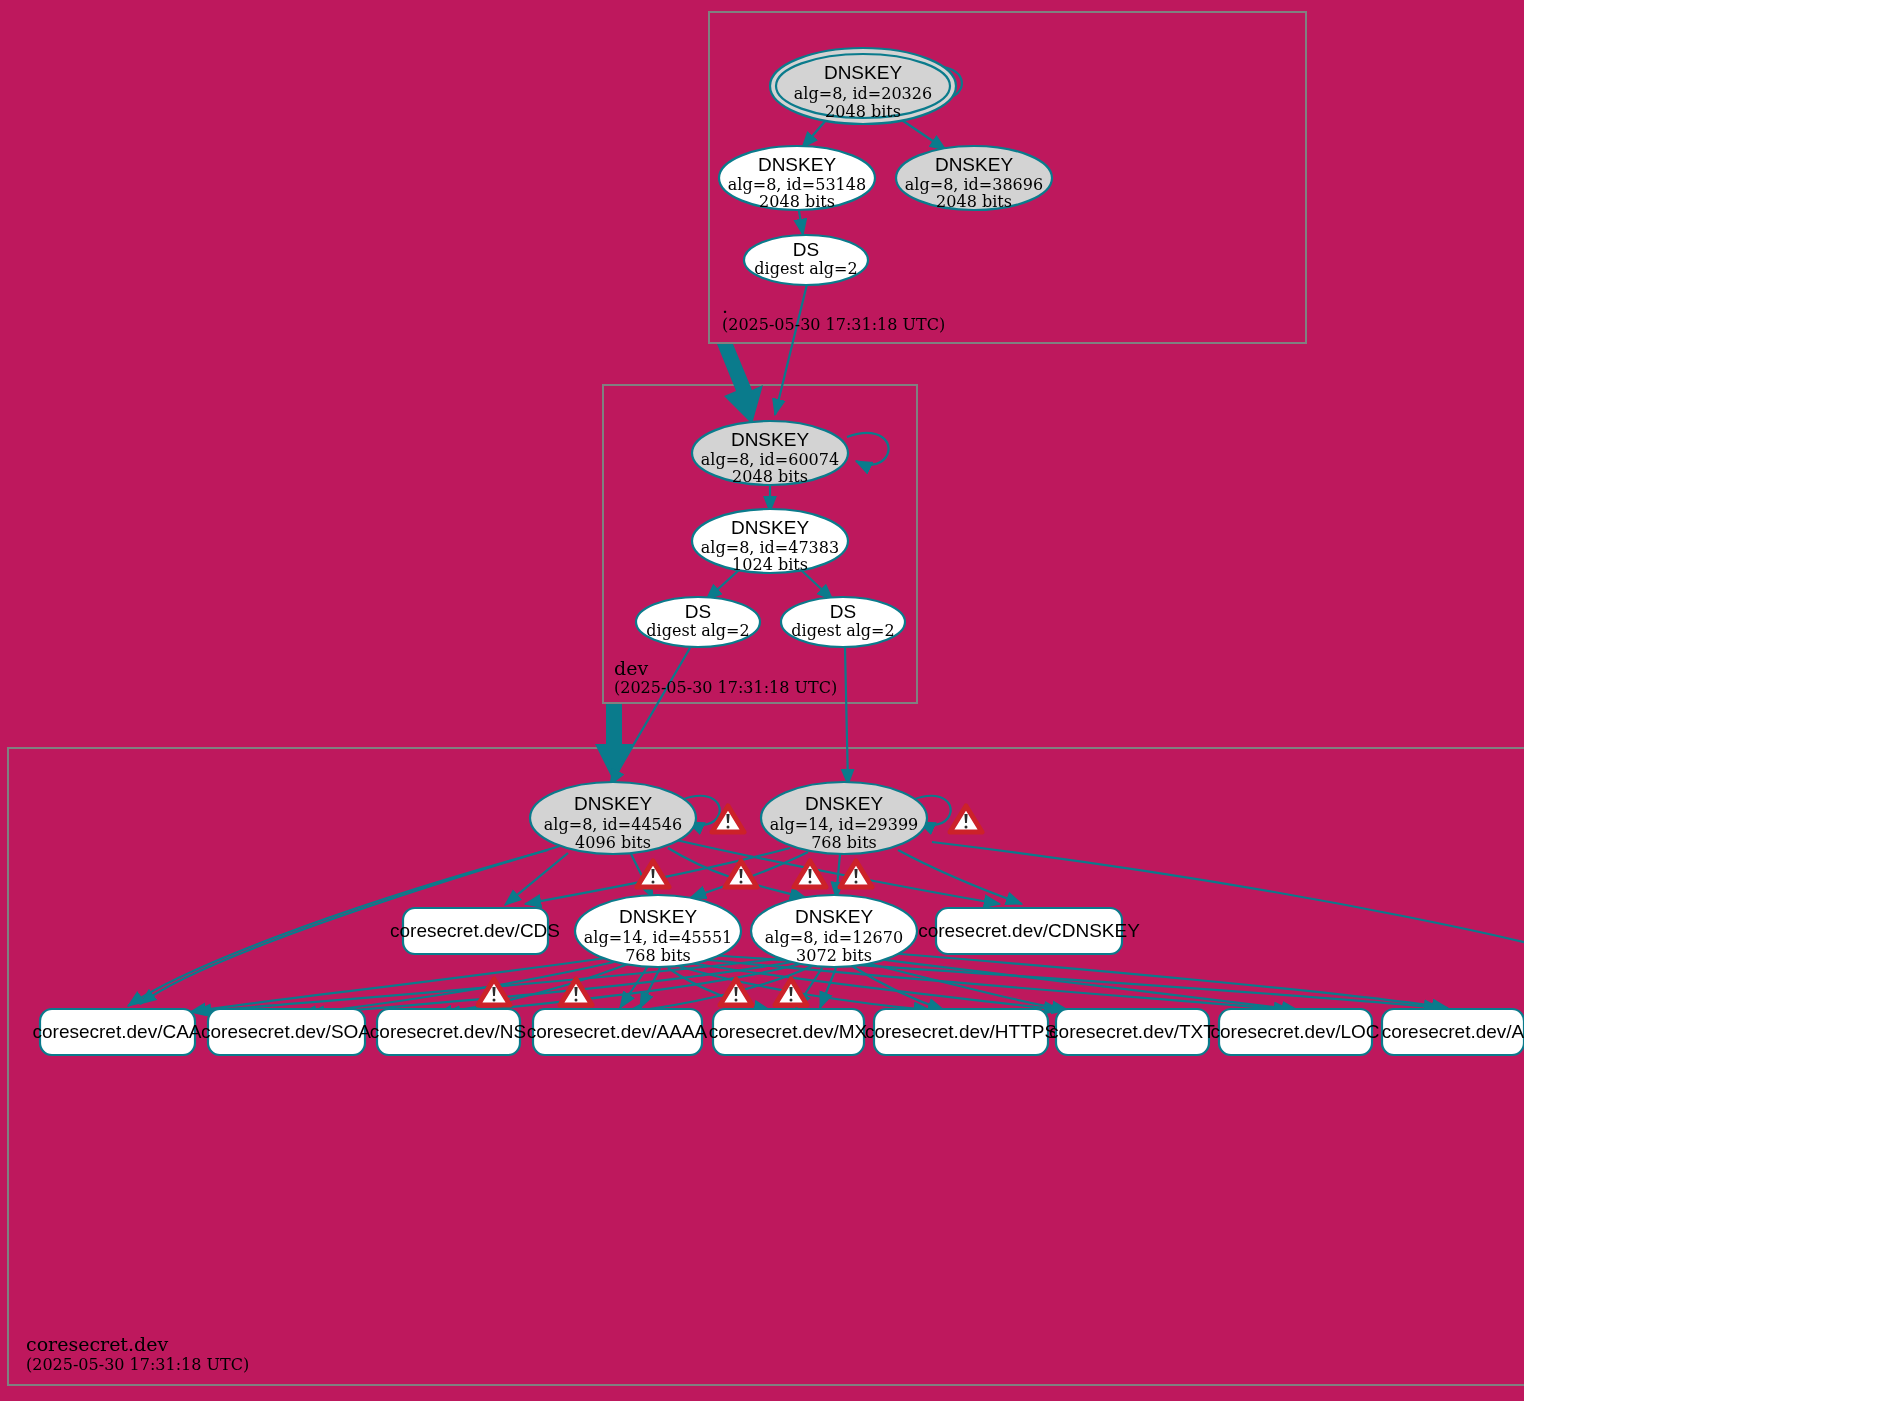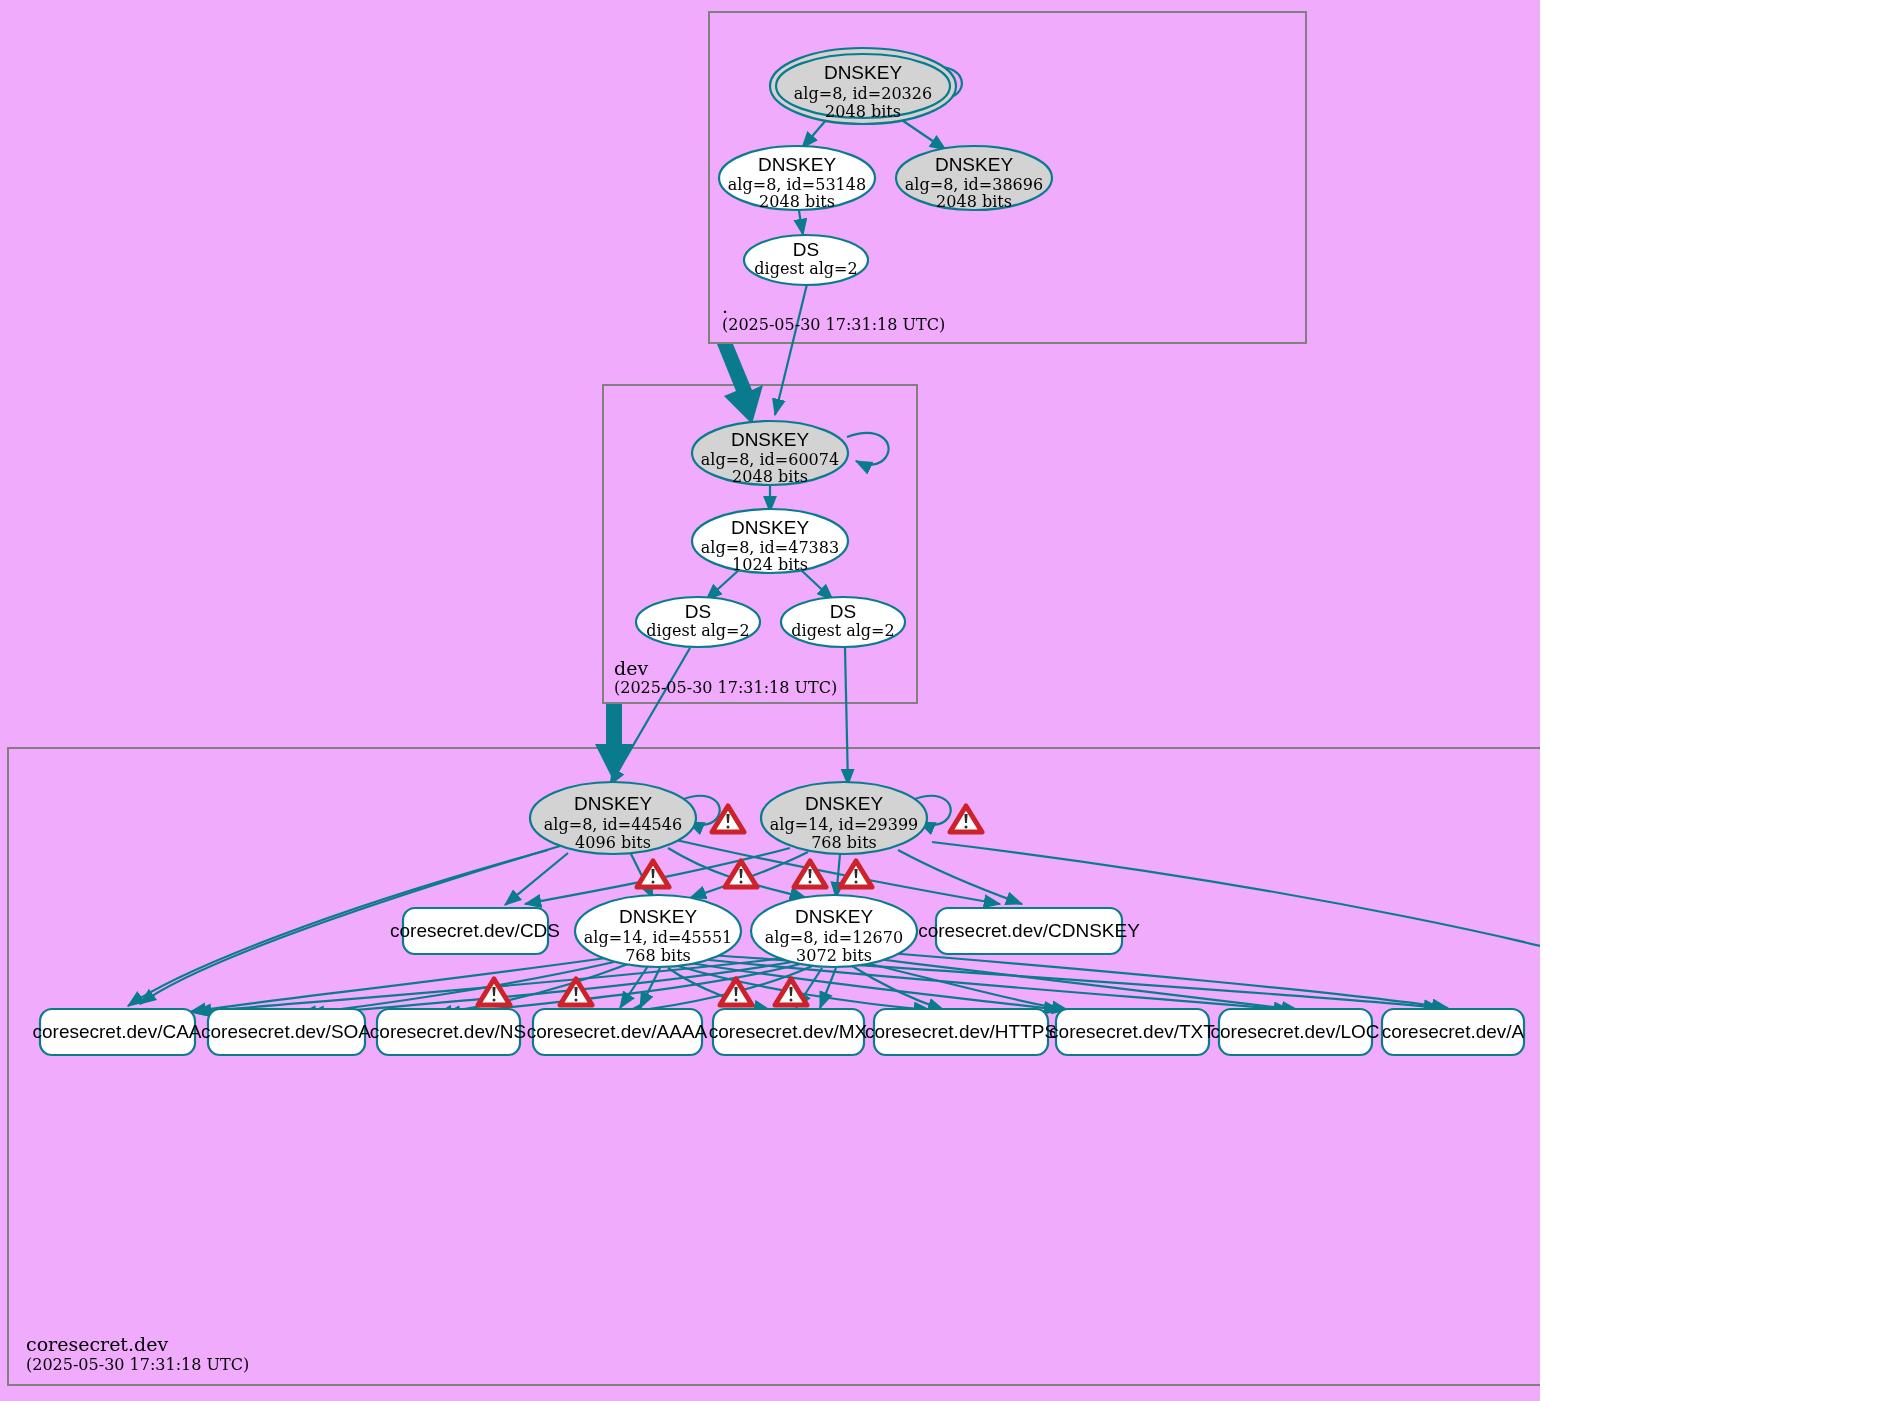--- a/index.html
+++ b/index.html
@@ -7,23 +7,22 @@
     padding: 0;
     background: #ffffff;
   }
   body {
     font-family: "DejaVu Serif", serif;
   }
   #canvas {
     position: relative;
     width: 1524px;
     height: 1401px;
-    background: #f0abfc;
+    background: #be185d;
     overflow: hidden;
-    padding-left: 16px;
   }
   svg.layer {
     position: absolute;
     left: 0;
     top: 0;
     width: 1904px;
     height: 1401px;
   }
   .zone-box {
     fill: none;

